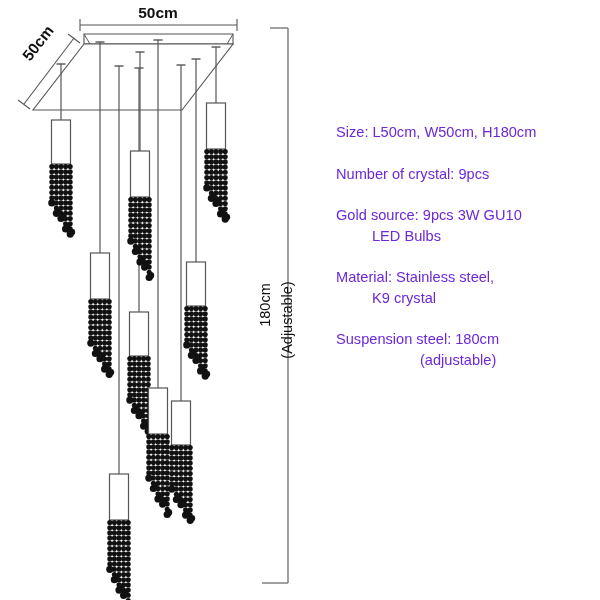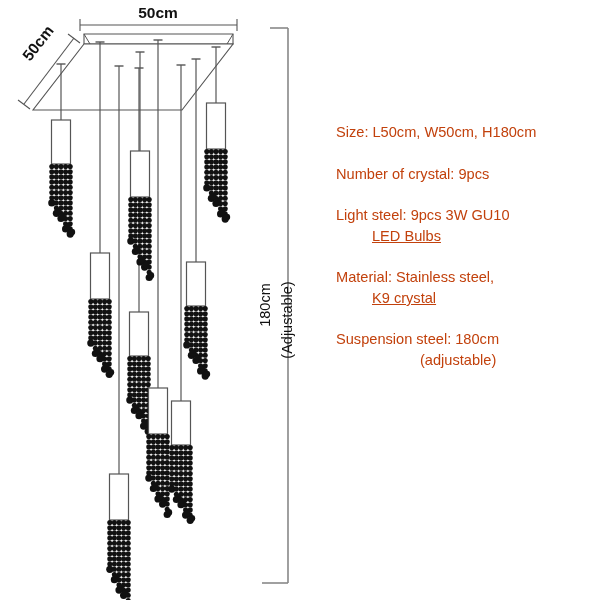--- a/index.html
+++ b/index.html
@@ -35,25 +35,24 @@
     width: 260px;
   }
   .spec-row {
     margin: 0 0 8px 0;
     padding: 0;
   }
   .spec-line {
     font-size: 14.6px;
     line-height: 21px;
     white-space: nowrap;
-    color: #c2410c;
+    color: #6d28d9;
   }
   .spec-line.cont {
     padding-left: 36px;
-    text-decoration: underline;
   }
   .spec-line.cont2 {
     padding-left: 84px;
   }
   .gap-a { height: 13px; }
   .gap-b { height: 12px; }
   .gap-c { height: 12px; }
   .gap-d { height: 12px; }
   .gap-e { height: 12px; }
 </style>
@@ -741,21 +740,21 @@
   <div class="spec-list" id="spec-list">
       <div class="spec-row">
         <div class="spec-line">Size: L50cm, W50cm, H180cm</div>
       </div>
       <div class="gap-a"></div>
       <div class="spec-row">
         <div class="spec-line">Number of crystal: 9pcs</div>
       </div>
       <div class="gap-b"></div>
       <div class="spec-row">
-        <div class="spec-line">Light steel: 9pcs 3W GU10</div>
+        <div class="spec-line">Gold source: 9pcs 3W GU10</div>
         <div class="spec-line cont">LED Bulbs</div>
       </div>
       <div class="gap-c"></div>
       <div class="spec-row">
         <div class="spec-line">Material: Stainless steel,</div>
         <div class="spec-line cont">K9 crystal</div>
       </div>
       <div class="gap-d"></div>
       <div class="spec-row">
         <div class="spec-line">Suspension steel: 180cm</div>

